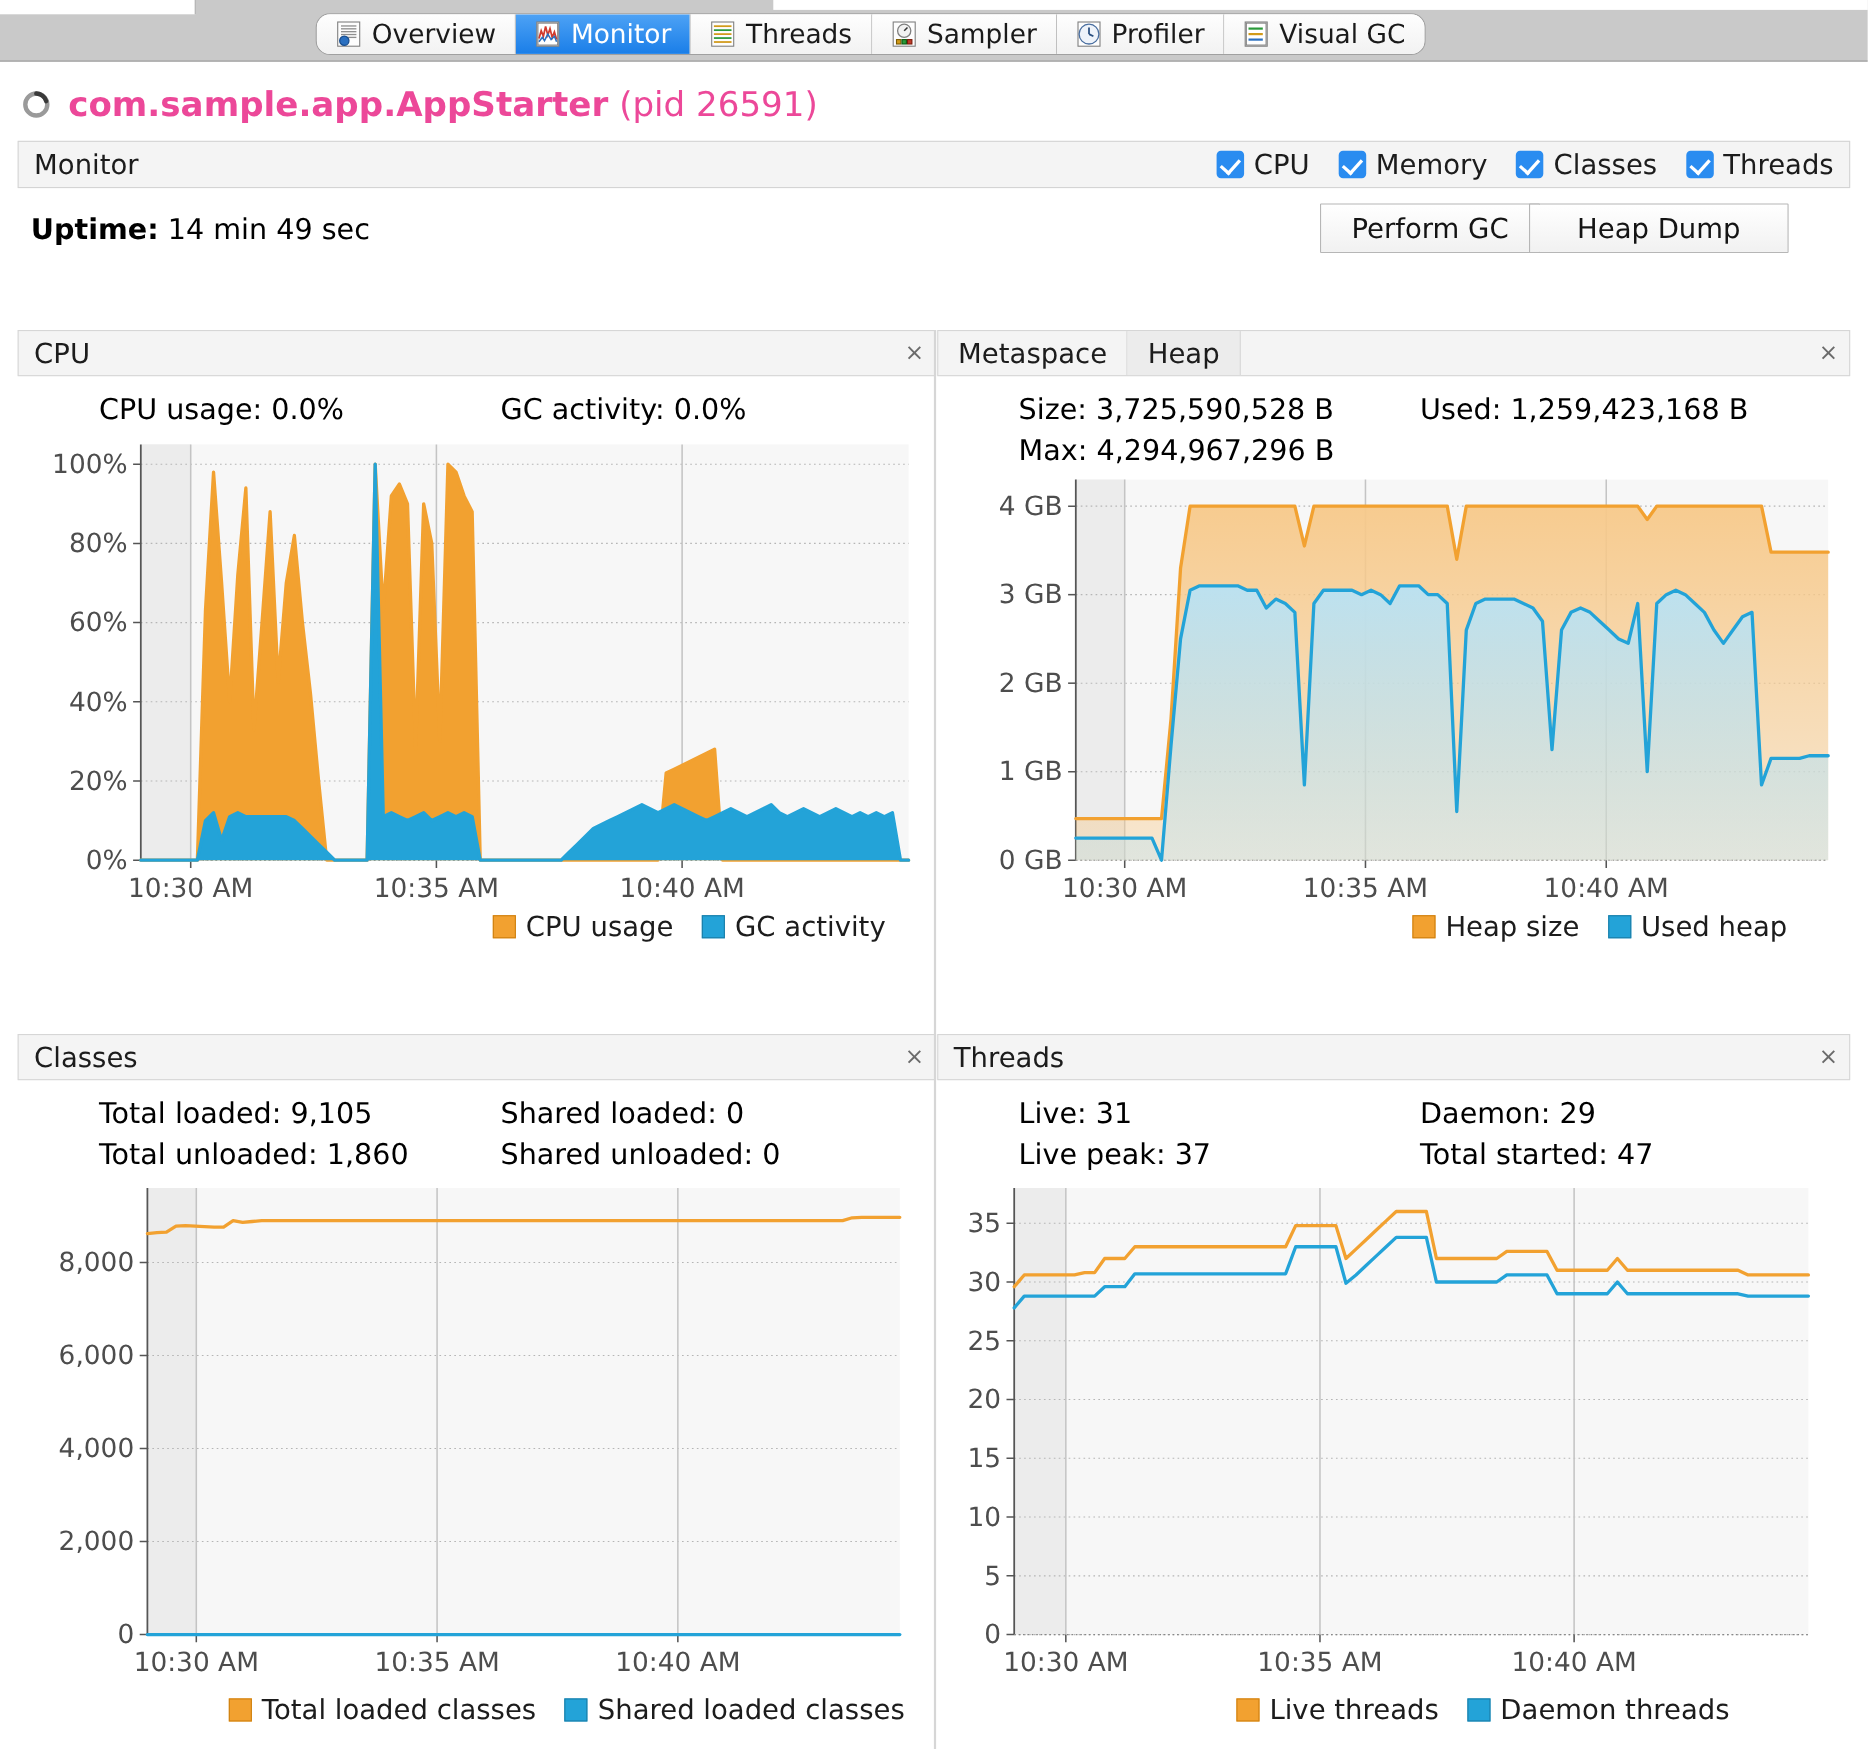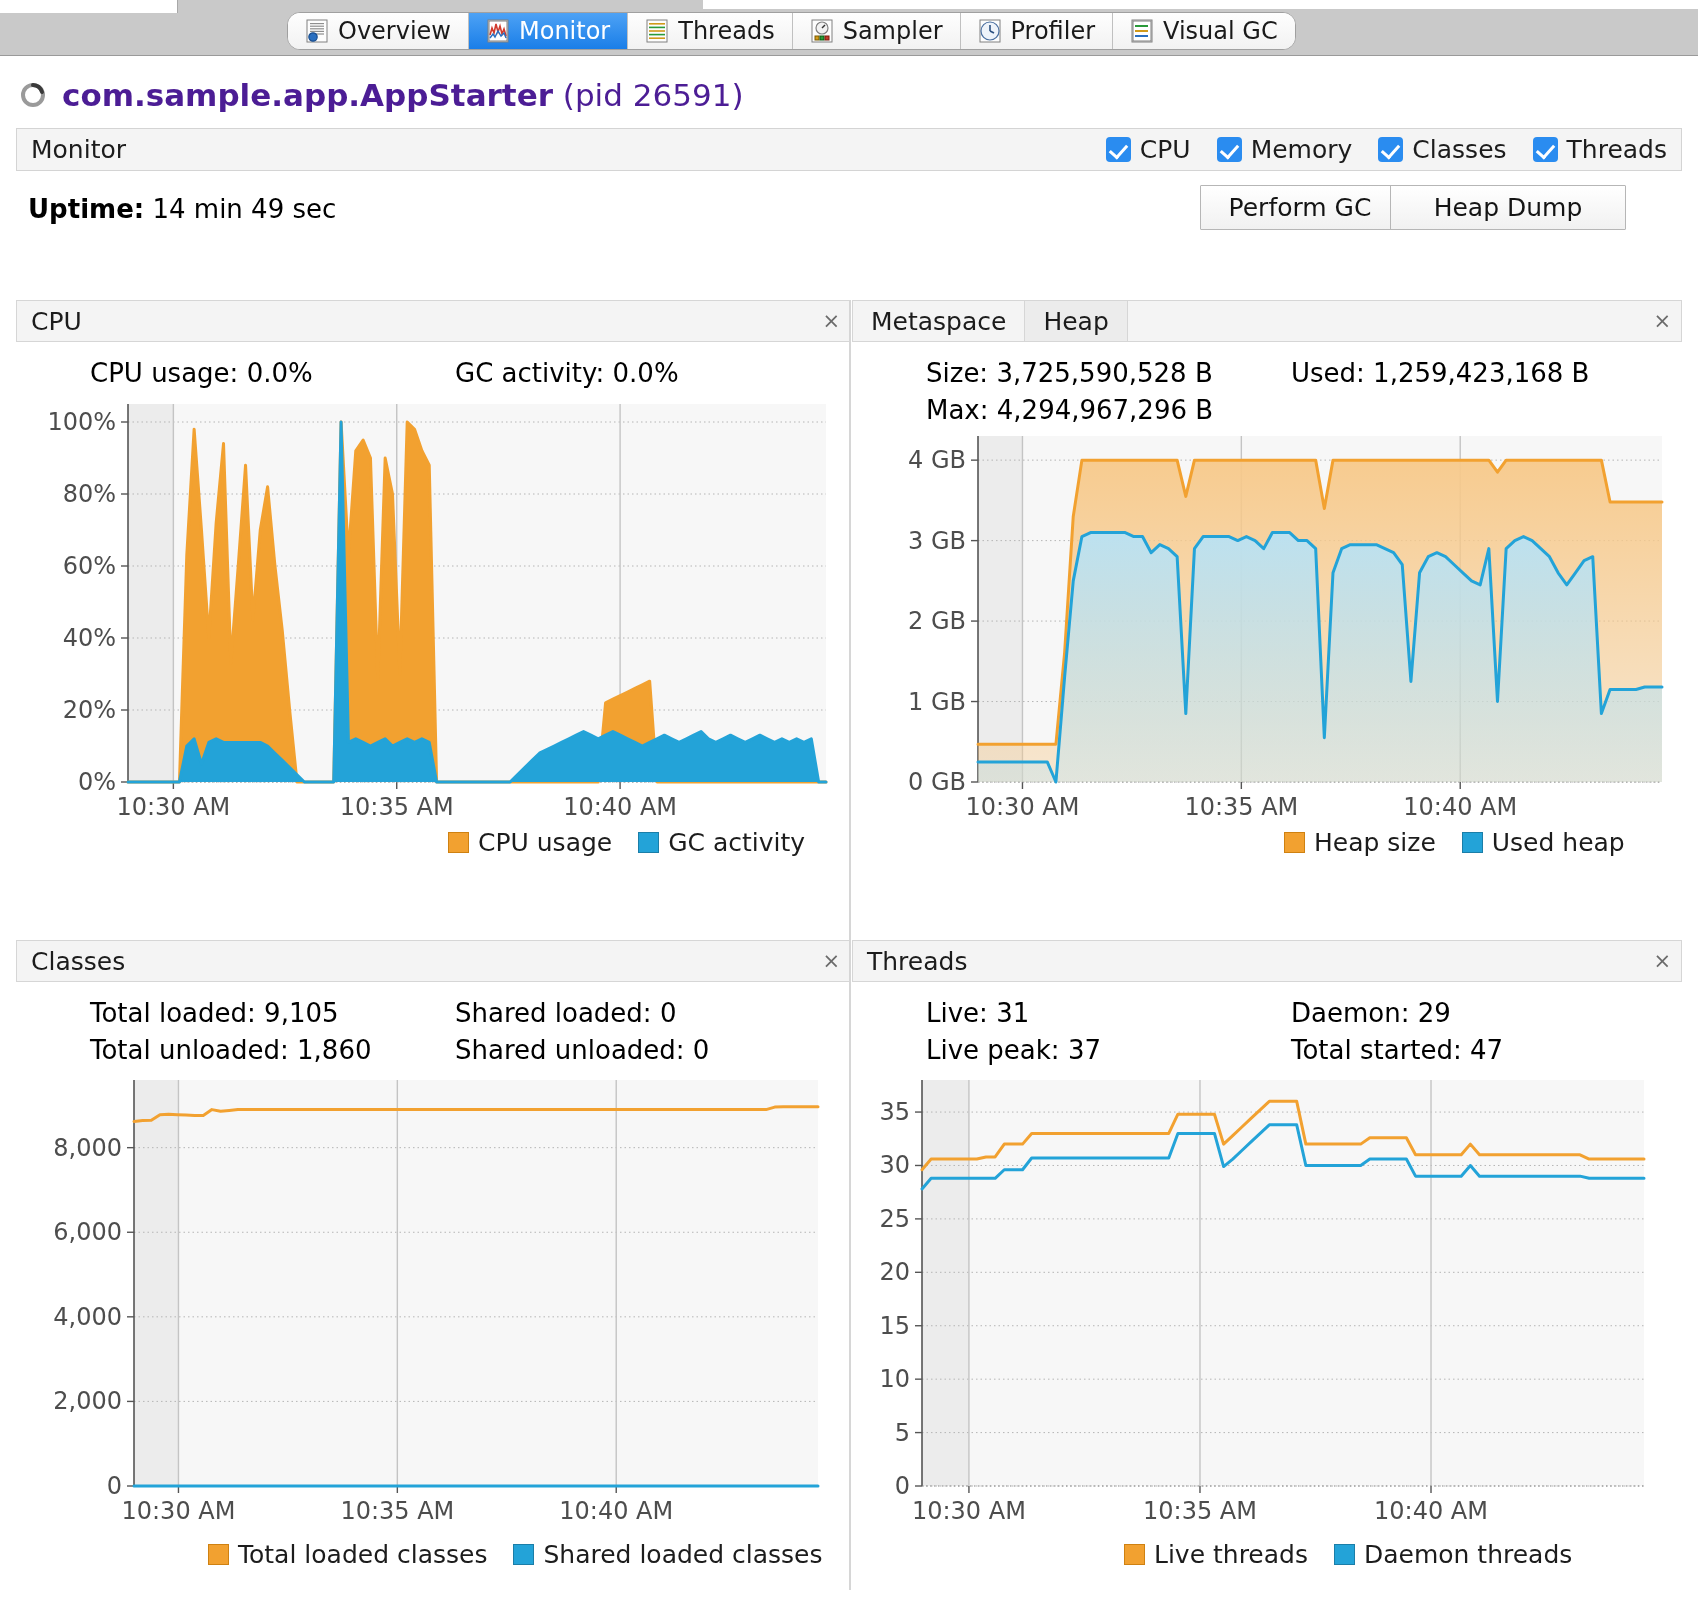--- a/index.html
+++ b/index.html
@@ -47,21 +47,21 @@
   }
   .tabicon { width: 24px; height: 24px; flex: none; display:block; }
 
   
   .apptitle {
     position: absolute; left: 0; top: 57px; width: 1698px; height: 75px;
     background: #ffffff;
     display: flex; align-items: center; padding-left: 18px; gap: 14px;
   }
   .apptitle .t {
-    font-size: 31px; color: #4c1d95;
+    font-size: 31px; color: #ec4899;
   }
   .apptitle .t b { font-weight: bold; }
   .apptitle .t span.pid { font-weight: normal; }
 
   
   .monitorbar {
     position: absolute; left: 16px; top: 128px; width: 1666px; height: 43px;
     background: #f4f4f4; border: 1px solid #d4d4d4;
     display: flex; align-items: center; justify-content: space-between;
     padding: 0 14px;

